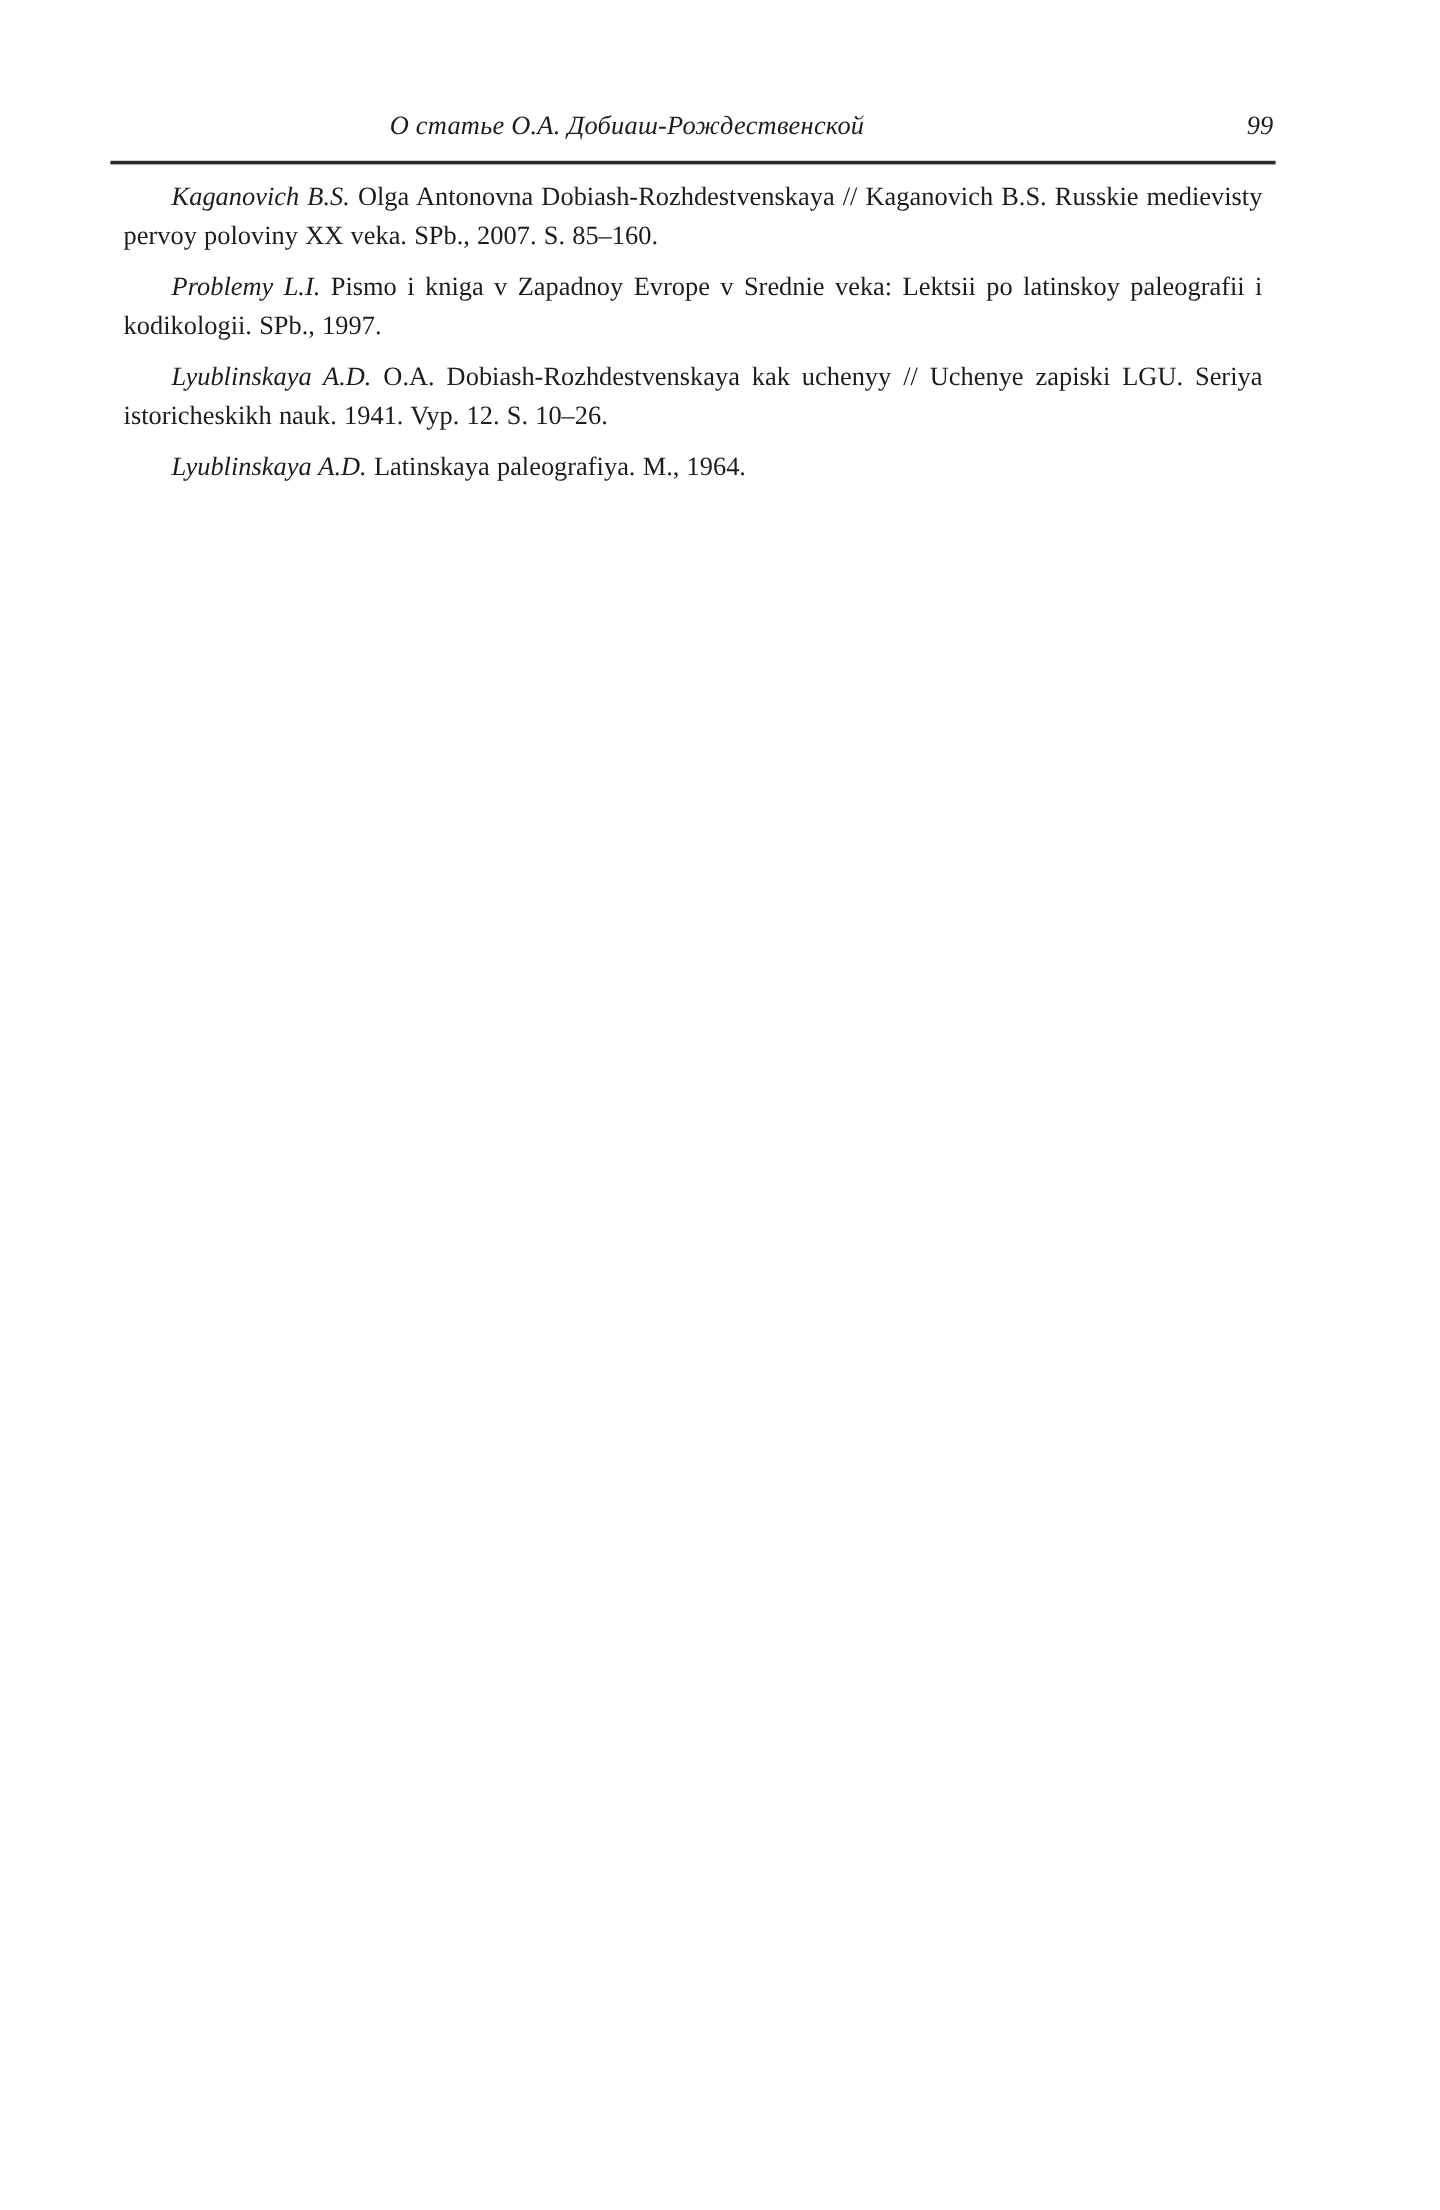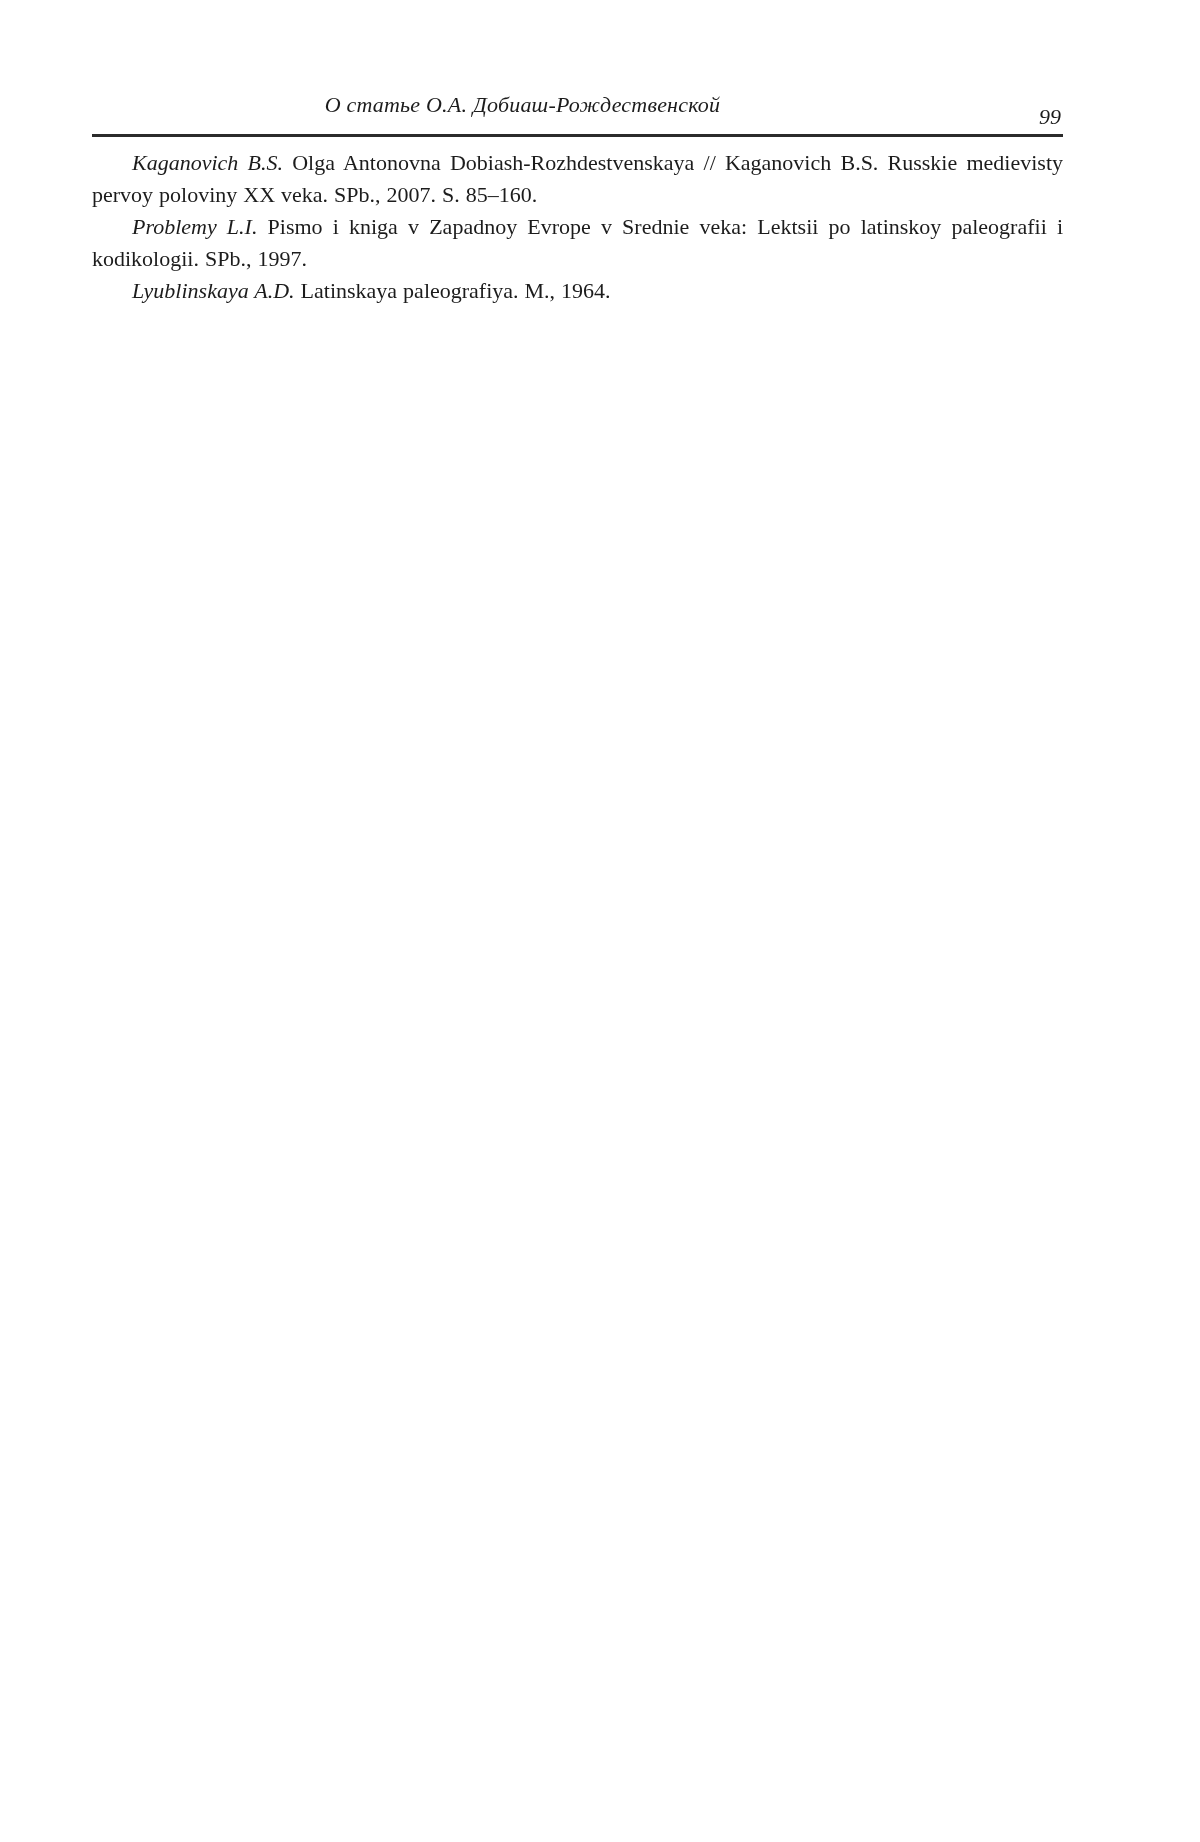--- a/index.html
+++ b/index.html
@@ -29,33 +29,33 @@
   }
   .running-title {
     font-style: italic;
     text-align: center;
     padding-right: 110px; 
     letter-spacing: 0.2px;
   }
   .page-number {
     position: absolute;
     right: 2px;
-    top: 12px;
+    top: 0;
     font-style: italic;
     font-size: 22px;
   }
   .rule {
     height: 3px;
     margin-top: 14px;
   }
   .bibliography {
     margin-top: 10px;
   }
   p.entry {
-    margin: 0;
+    margin: 11px;
     font-size: 22px;
     line-height: 32px;
     text-align: justify;
     text-indent: 40px;
     word-spacing: 0.5px;
   }
   .author {
     font-style: italic;
   }
 </style>
@@ -70,20 +70,21 @@
       <div class="page-number">99</div>
     </div>
 
     <div class="rule" style="background: rgb(43, 43, 43);"></div>
 
     <div class="bibliography">
   <p class="entry"><span class="author">Kaganovich B.S.</span> <span class="entry-text">Olga Antonovna Dobiash-Rozhdestvenskaya // Kaganovich B.S. Russkie medievisty pervoy poloviny XX veka. SPb., 2007. S. 85–160.</span></p>
 
   <p class="entry"><span class="author">Problemy L.I.</span> <span class="entry-text">Pismo i kniga v Zapadnoy Evrope v Srednie veka: Lektsii po latinskoy paleografii i kodikologii. SPb., 1997.</span></p>
 
+  <p class="entry"><span class="author">Lyublinskaya A.D.</span> <span class="entry-text">O.A. Dobiash-Rozhdestvenskaya kak uchenyy // Uchenye zapiski LGU. Seriya istoricheskikh nauk. 1941. Vyp. 12. S. 10–26.</span></p>
 
 
 
   <p class="entry"><span class="author">Lyublinskaya A.D.</span> <span class="entry-text">Latinskaya paleografiya. M., 1964.</span></p>
 
 </div>
 
   </div>
 </div>
 

